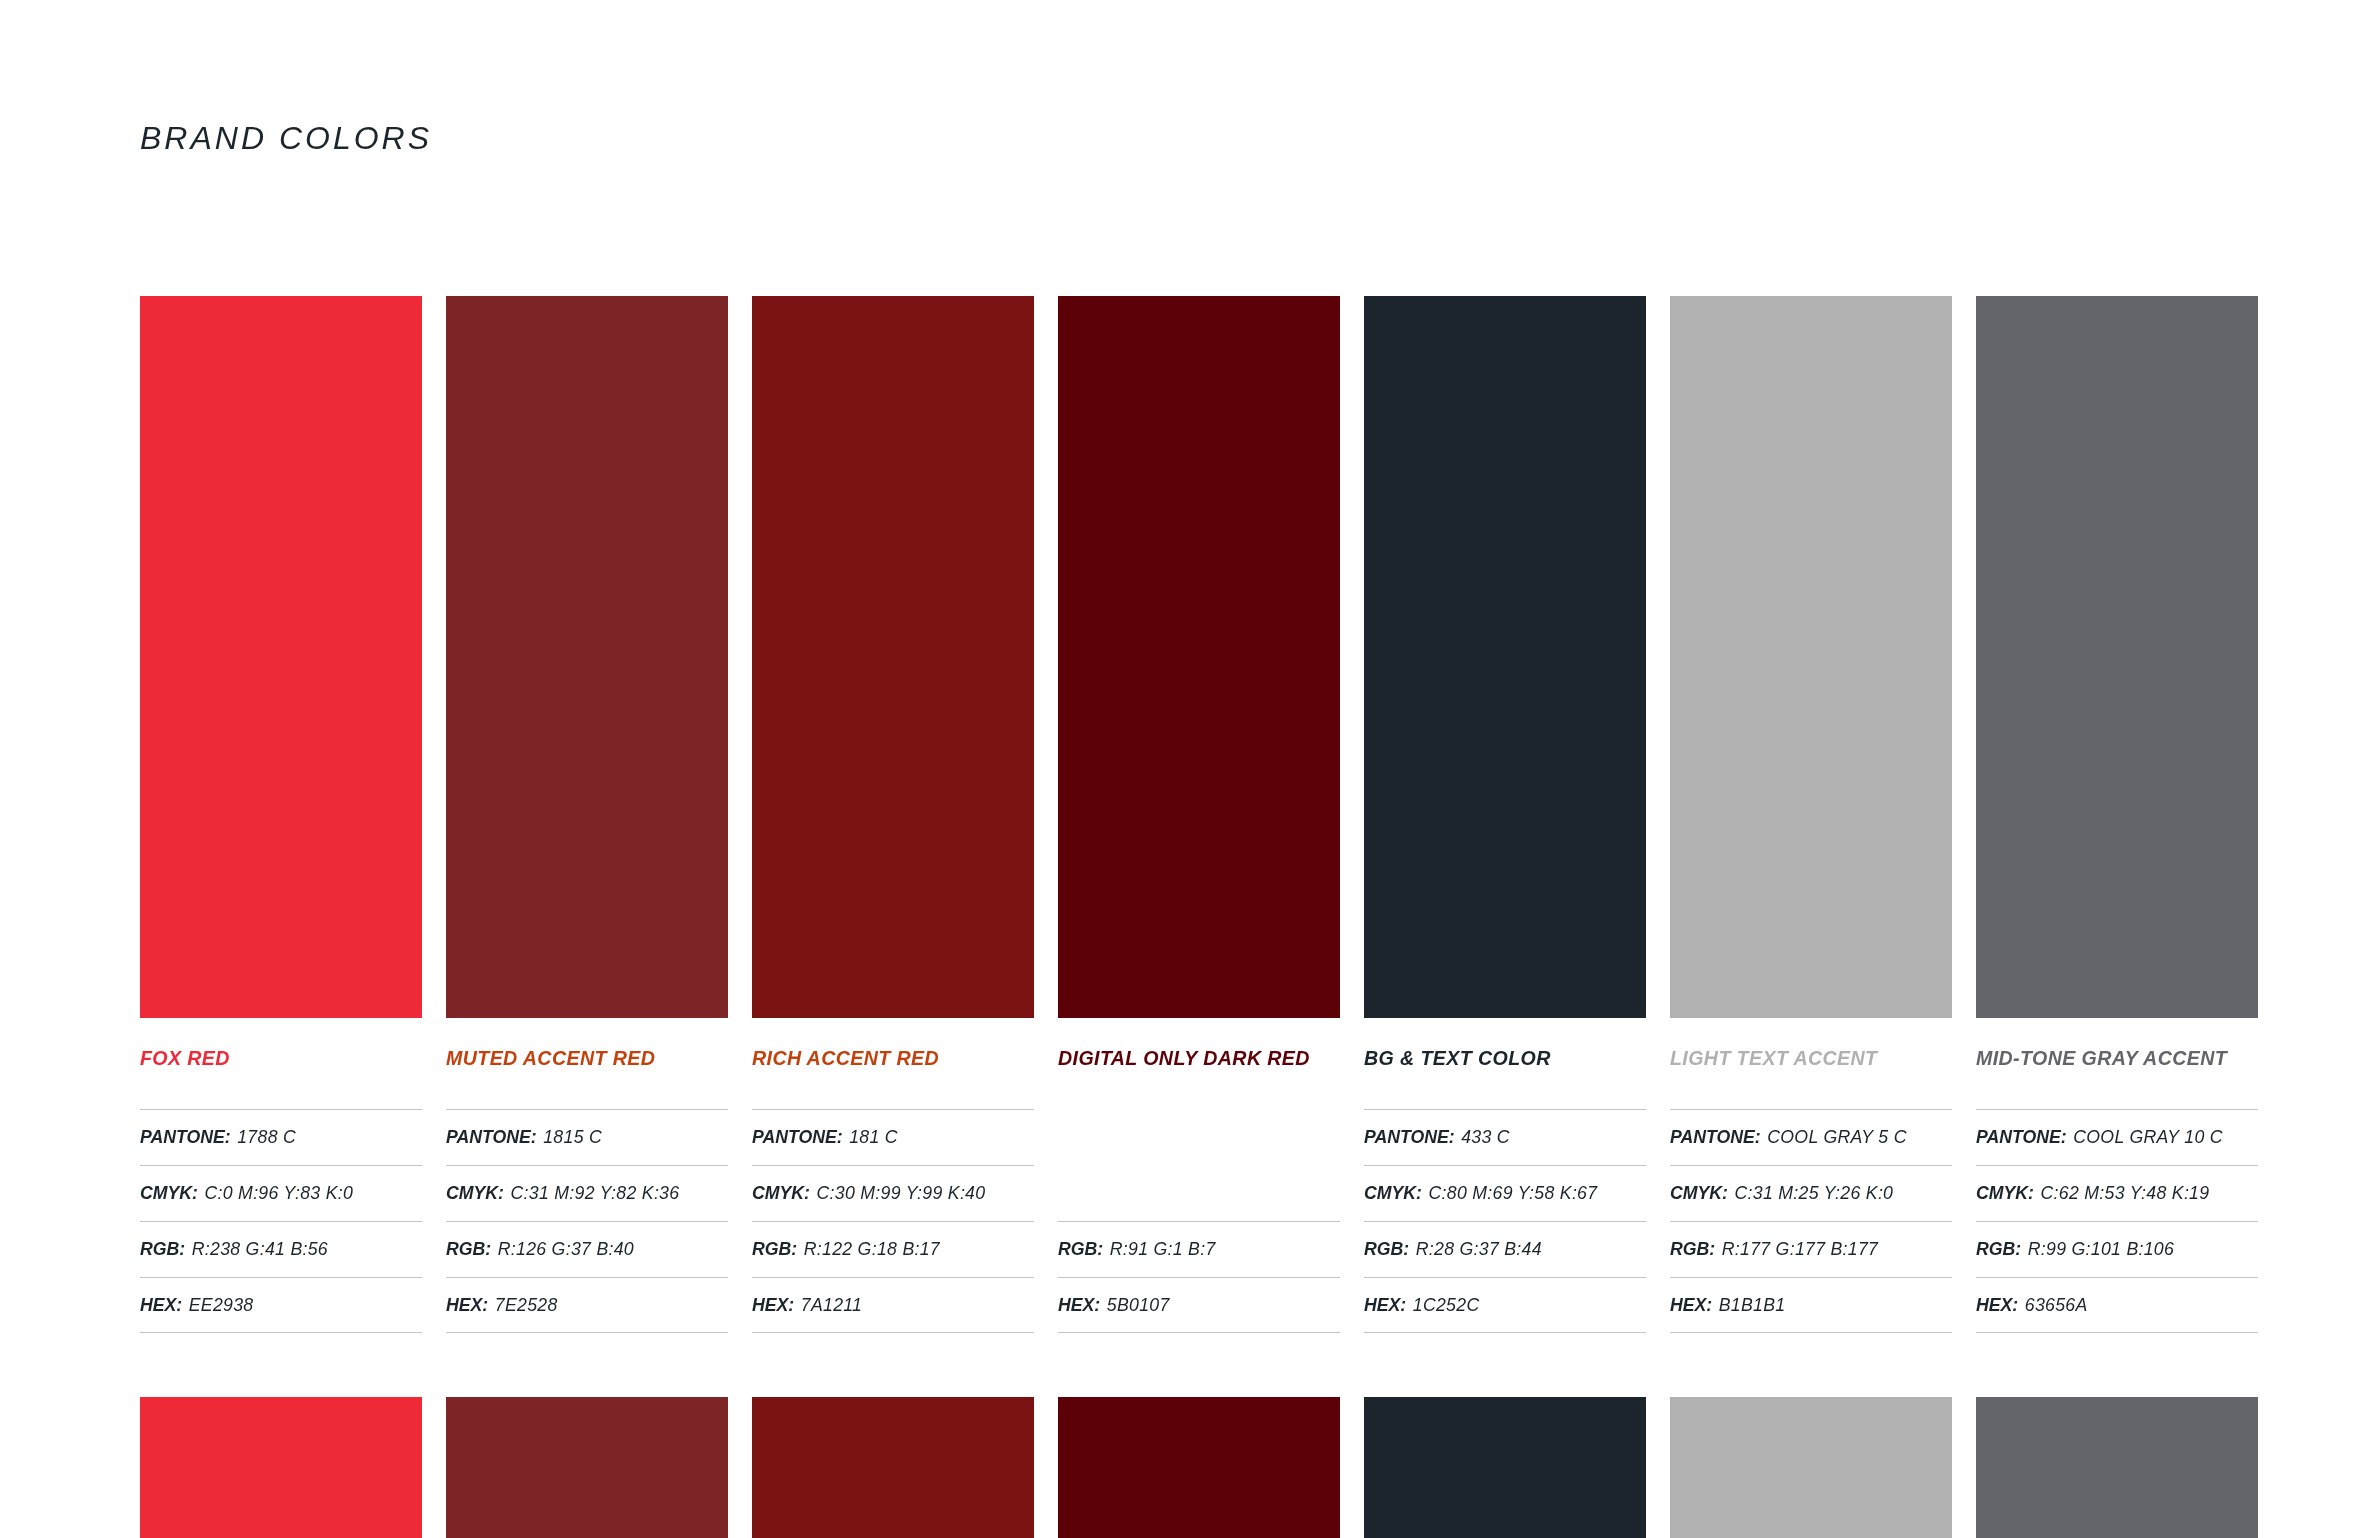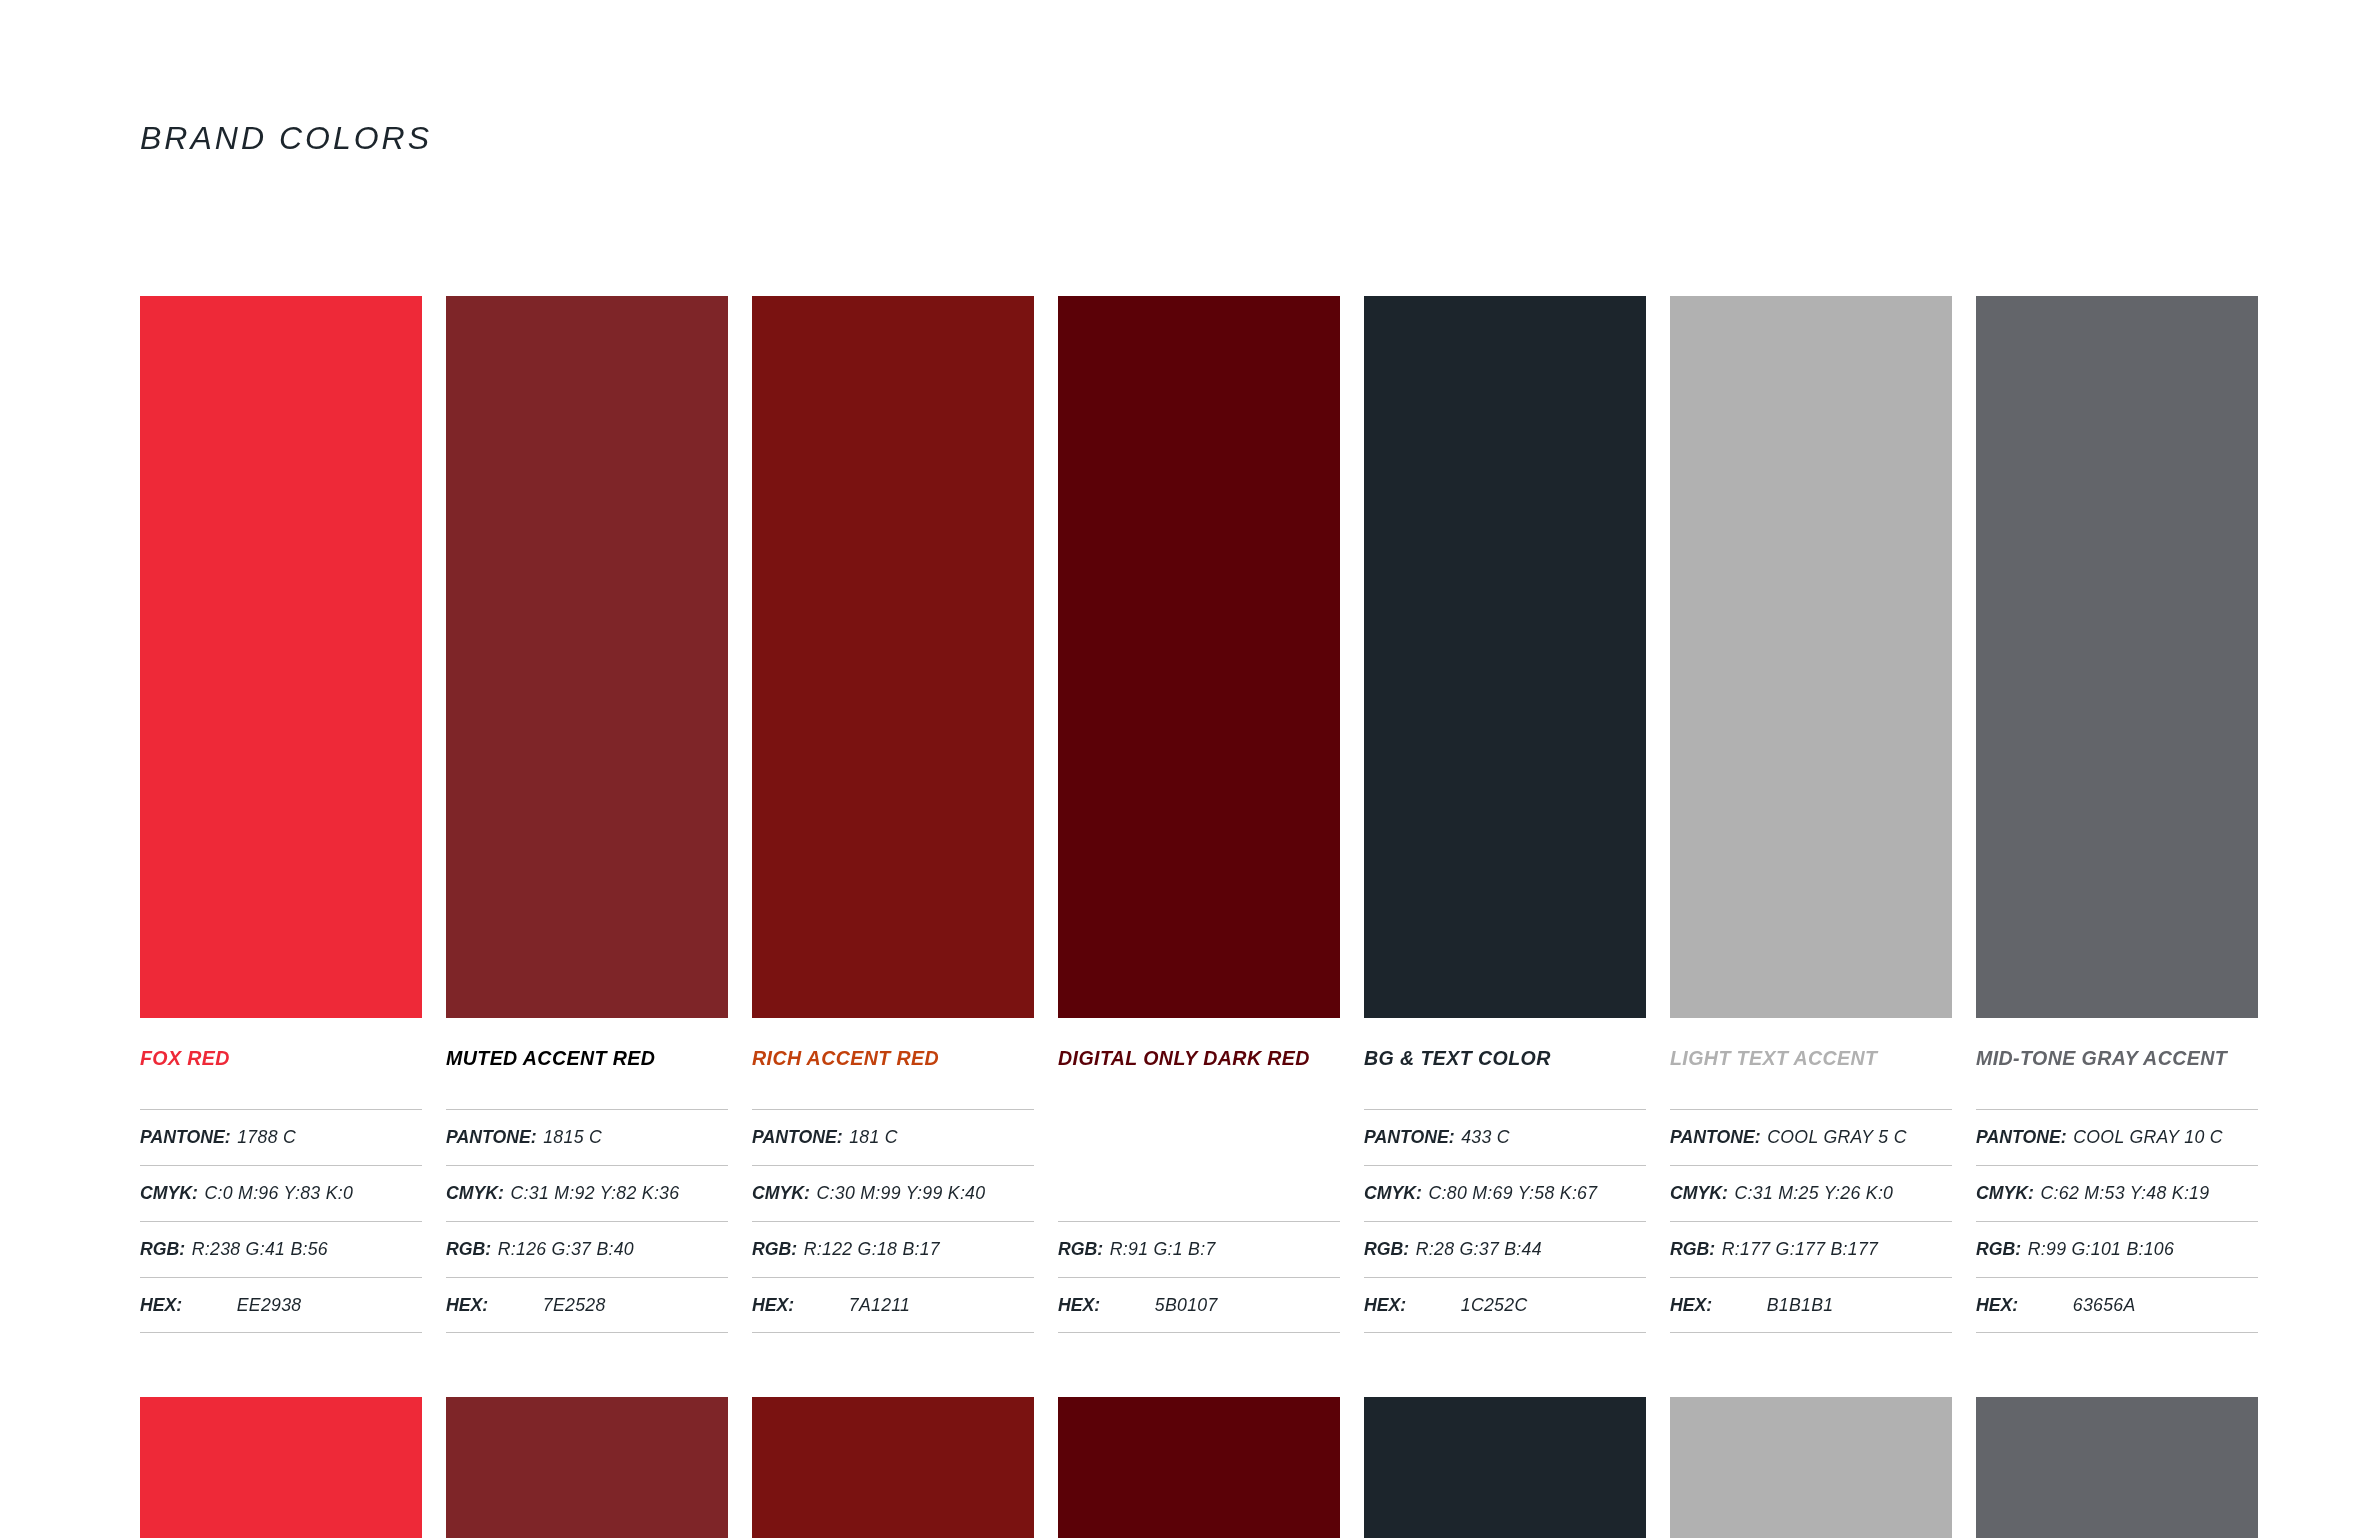--- a/index.html
+++ b/index.html
@@ -75,21 +75,20 @@
     align-items: center;
     border-top: 1.9px solid #C4C4C4;
     font-size: 17.7px;
     font-style: italic;
     white-space: nowrap;
     color: #1C252C;
   }
 
   .spec-row:last-child {
     border-bottom: 1.9px solid #C4C4C4;
-    gap: 48px;
   }
 
   
   .spec-row.blank {
     border-top: 0 solid transparent;
     border-bottom: 0;
   }
 
   .spec-key {
     font-weight: bold;
@@ -143,21 +142,21 @@
           <span class="spec-val">R:238  G:41  B:56</span>
         </div>
         <div class="spec-row">
           <span class="spec-key">HEX:</span>
           <span class="spec-val">EE2938</span>
         </div>
       </div>
     </div>
     <div class="swatch-col">
       <div class="swatch-chip" style="background: rgb(126, 37, 40);"></div>
-      <div class="swatch-name" style="color: #000000;">MUTED ACCENT RED</div>
+      <div class="swatch-name" style="color: #c2410c;">MUTED ACCENT RED</div>
       <div class="spec-list">
         <div class="spec-row">
           <span class="spec-key">PANTONE:</span>
           <span class="spec-val">1815 C</span>
         </div>
         <div class="spec-row">
           <span class="spec-key">CMYK:</span>
           <span class="spec-val">C:31  M:92  Y:82  K:36</span>
         </div>
         <div class="spec-row">

